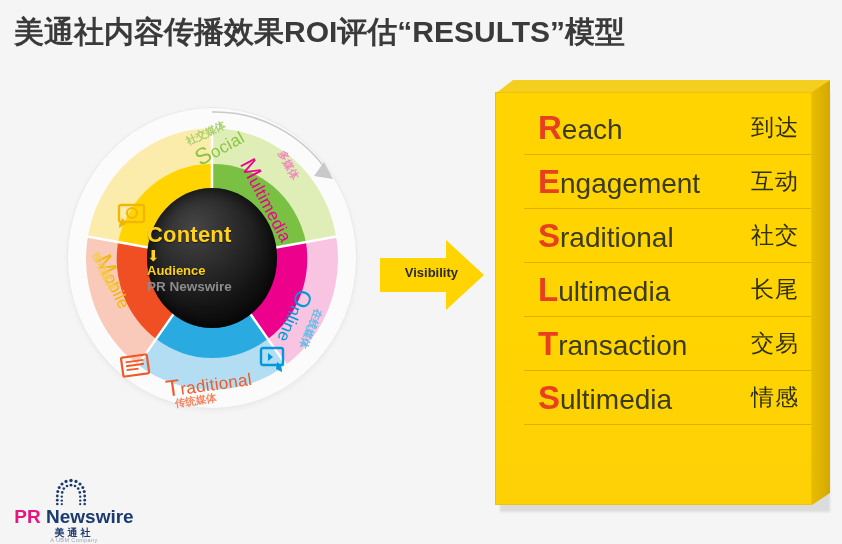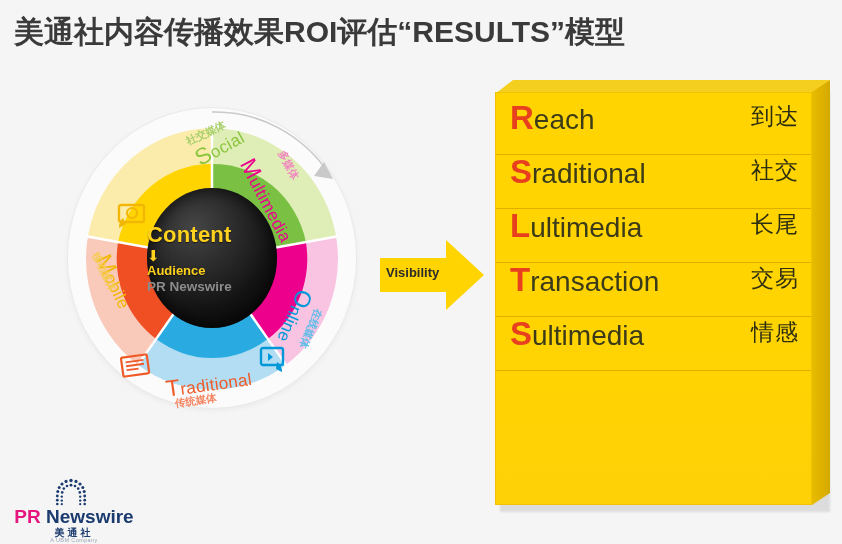--- a/index.html
+++ b/index.html
@@ -89,21 +89,21 @@
   
   .vis-arrow {
     position: absolute;
     left: 378px; top: 236px;
     width: 110px; height: 78px;
   }
   .vis-label {
     position: absolute;
     left: 386px; top: 265px;
     width: 72px;
-    text-align: left;
+    text-align: right;
     font-size: 13px; font-weight: bold; color: #2b2b2b;
   }
 
   
   .panel-shadow {
     position: absolute;
     left: 500px; top: 92px;
     width: 330px; height: 420px;
     background: rgba(0,0,0,0.10);
     filter: blur(1px);
@@ -127,22 +127,24 @@
     left: 495px; top: 92px;
     width: 317px; height: 413px;
     background: linear-gradient(to bottom, #ffd400 0%, #ffd400 55%, #fdd106 100%);
     border: 1px solid #f0c200;
     padding: 8px 0 0 0;
   }
   .row {
     position: relative;
     height: 54px;
     display: flex;
+    align-items: center;
     border-bottom: 1.5px solid #e0ae00;
     padding: 0 12px 0 14px;
+    margin-left: 28px;
   }
   .row:last-child { }
   .row-term { flex: 1; white-space: nowrap; color: #3b3b1a; font-size: 28px; line-height: 1; }
   .row-term .ini { color: #e8401f; font-weight: bold; font-size: 33px; }
   .row-cn { font-size: 23px; color: #2e2e10; white-space: nowrap; letter-spacing: 1px; }
   .panel-foot { height: 28px; }
 
   
   .logo { position: absolute; left: 10px; top: 478px; width: 126px; height: 62px; }
   .logo-mark { position: absolute; left: 44px; top: 0px; width: 34px; height: 28px; }
@@ -278,20 +280,24 @@
   <div class="vis-label">Visibility</div>
 
   <div class="panel-shadow"></div>
   <div class="panel-top"></div>
   <div class="panel-side"></div>
 
   <div class="panel">
     <div class="row">
       <div class="row-term"><span class="ini">R</span><span>each</span></div>
       <div class="row-cn">到达</div>
+    </div>
+    <div class="row">
+      <div class="row-term"><span class="ini">E</span><span>ngagement</span></div>
+      <div class="row-cn">互动</div>
     </div>
     <div class="row">
       <div class="row-term"><span class="ini">S</span><span>raditional</span></div>
       <div class="row-cn">社交</div>
     </div>
     <div class="row">
       <div class="row-term"><span class="ini">L</span><span>ultimedia</span></div>
       <div class="row-cn">长尾</div>
     </div>
     <div class="row">

